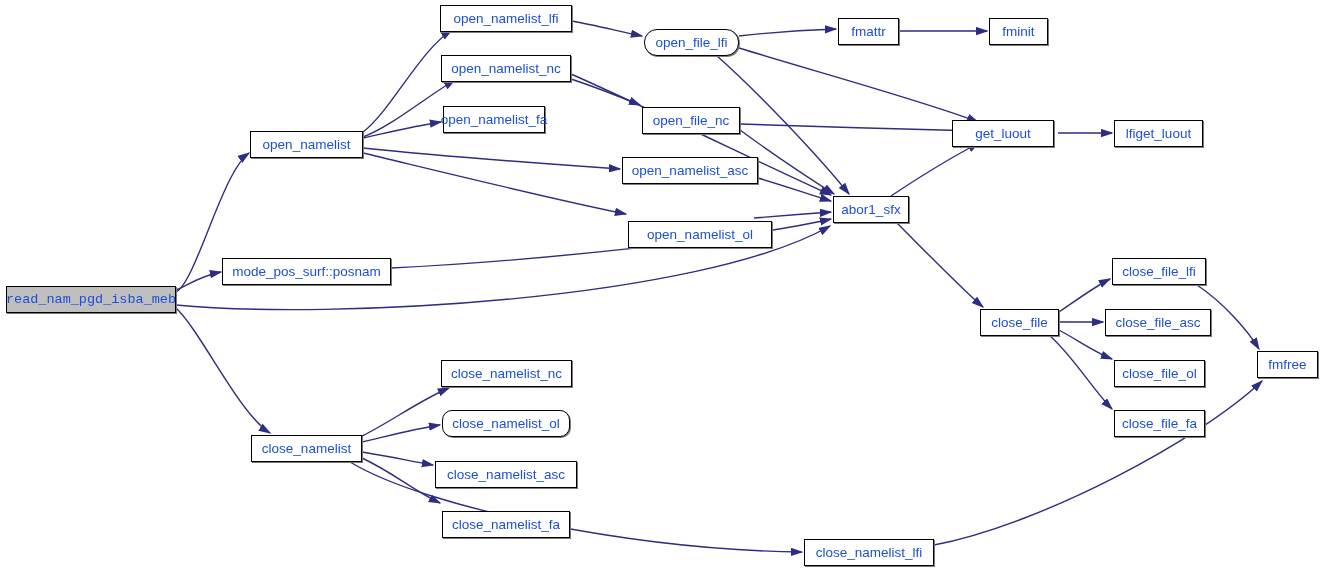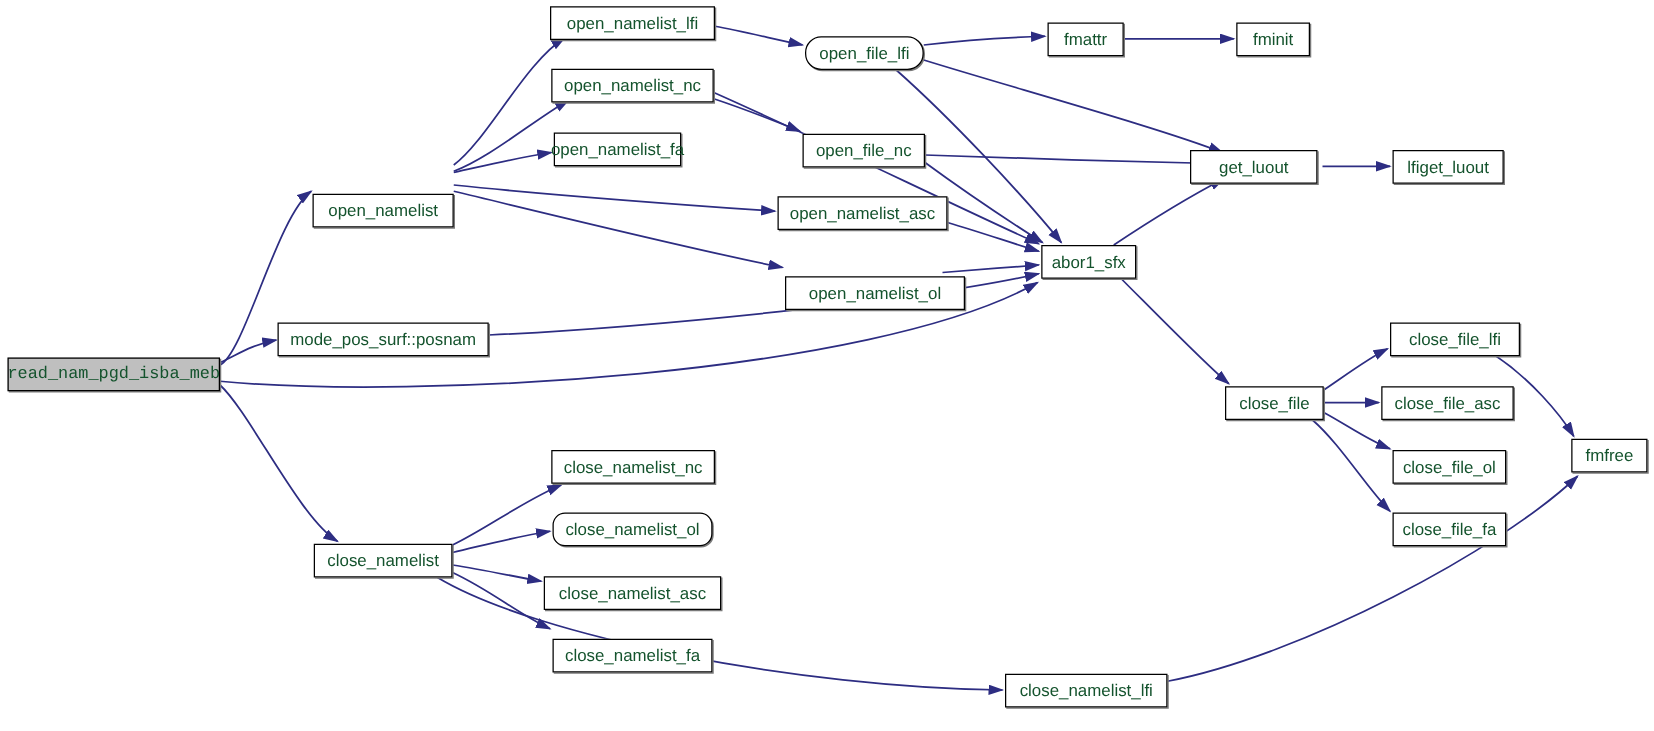--- a/index.html
+++ b/index.html
@@ -10,21 +10,21 @@
     background:#ffffff;
     font-family:"Liberation Sans","DejaVu Sans",sans-serif;
     overflow:hidden;
   }
   #edges{position:absolute;left:0;top:0;width:1323px;height:585px;}
   .node{
     position:absolute;
     box-sizing:border-box;
     border:1px solid #000000;
     background:#ffffff;
-    color:#14532d;
+    color:#1d4ed8;
     font-size:13.5px;
     line-height:1;
     display:flex;
     align-items:center;
     justify-content:center;
     white-space:nowrap;
     box-shadow:1px 1px 0 0 #7a7a7a;
   }
   .node.root{
     background:#bfbfbf;
@@ -74,37 +74,37 @@
         <path d="M362,436 C389,423 420,400 449,388" marker-end="url(#arrow)"></path>
         <path d="M362,442 C388,436 414,429 440,425" marker-end="url(#arrow)"></path>
         <path d="M362,452 C388,456 410,461 433,465" marker-end="url(#arrow)"></path>
         <path d="M362,458 C394,473 414,491 440,503" marker-end="url(#arrow)"></path>
         <path d="M350,462 C430,510 640,550 802,552" marker-end="url(#arrow)"></path>
         <path d="M934,545 C1040,525 1200,440 1262,381" marker-end="url(#arrow)"></path>
       </g>
   </svg>
   <div id="node-layer">
       <div class="node root" style="left: 6px; top: 286px; width: 170px; height: 27px; font-family: Liberation Mono, monospace;">read_nam_pgd_isba_meb</div>
-      <div class="node" style="left: 250px; top: 131px; width: 113px; height: 27px; margin-top: 24px;">open_namelist</div>
+      <div class="node" style="left: 250px; top: 131px; width: 113px; height: 27px;">open_namelist</div>
       <div class="node" style="left: 222px; top: 258px; width: 169px; height: 27px;">mode_pos_surf::posnam</div>
       <div class="node" style="left: 251px; top: 435px; width: 111px; height: 27px;">close_namelist</div>
       <div class="node" style="left: 440px; top: 5px; width: 132px; height: 27px;">open_namelist_lfi</div>
       <div class="node" style="left: 441px; top: 55px; width: 130px; height: 27px;">open_namelist_nc</div>
       <div class="node" style="left: 443px; top: 106px; width: 102px; height: 27px;">open_namelist_fa</div>
       <div class="node" style="left: 622px; top: 157px; width: 136px; height: 27px;">open_namelist_asc</div>
       <div class="node" style="left: 628px; top: 221px; width: 144px; height: 27px;">open_namelist_ol</div>
       <div class="node" style="left: 644px; top: 29px; width: 95px; height: 27px; border-radius: 13px;">open_file_lfi</div>
       <div class="node" style="left: 642px; top: 107px; width: 98px; height: 27px;">open_file_nc</div>
       <div class="node" style="left: 838px; top: 18px; width: 61px; height: 27px;">fmattr</div>
       <div class="node" style="left: 989px; top: 18px; width: 59px; height: 27px;">fminit</div>
       <div class="node" style="left: 833px; top: 196px; width: 76px; height: 27px;">abor1_sfx</div>
       <div class="node" style="left: 952px; top: 120px; width: 102px; height: 27px; text-align: right;">get_luout</div>
       <div class="node" style="left: 1114px; top: 120px; width: 89px; height: 27px;">lfiget_luout</div>
       <div class="node" style="left: 980px; top: 309px; width: 79px; height: 27px;">close_file</div>
-      <div class="node" style="left: 1112px; top: 258px; width: 104px; height: 27px;">close_file_lfi</div>
+      <div class="node" style="left: 1112px; top: 258px; width: 94px; height: 27px;">close_file_lfi</div>
       <div class="node" style="left: 1105px; top: 309px; width: 106px; height: 27px;">close_file_asc</div>
       <div class="node" style="left: 1114px; top: 360px; width: 91px; height: 27px;">close_file_ol</div>
       <div class="node" style="left: 1114px; top: 410px; width: 91px; height: 27px;">close_file_fa</div>
       <div class="node" style="left: 1257px; top: 351px; width: 61px; height: 27px;">fmfree</div>
       <div class="node" style="left: 441px; top: 360px; width: 131px; height: 27px; text-align: right;">close_namelist_nc</div>
       <div class="node" style="left: 442px; top: 410px; width: 128px; height: 27px; border-radius: 10px;">close_namelist_ol</div>
       <div class="node" style="left: 435px; top: 461px; width: 142px; height: 27px;">close_namelist_asc</div>
       <div class="node" style="left: 442px; top: 511px; width: 128px; height: 27px;">close_namelist_fa</div>
       <div class="node" style="left: 804px; top: 539px; width: 130px; height: 27px;">close_namelist_lfi</div>
     </div>

